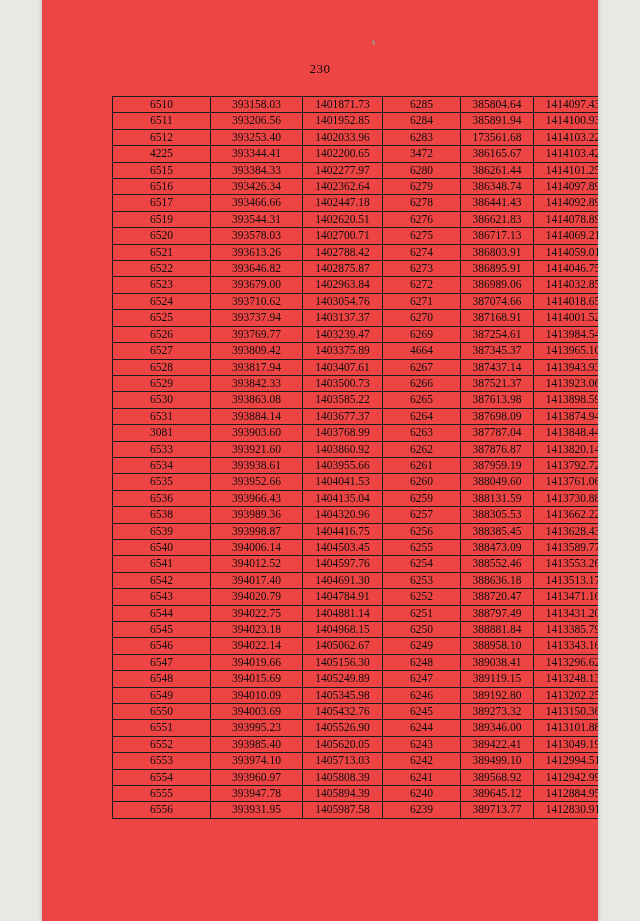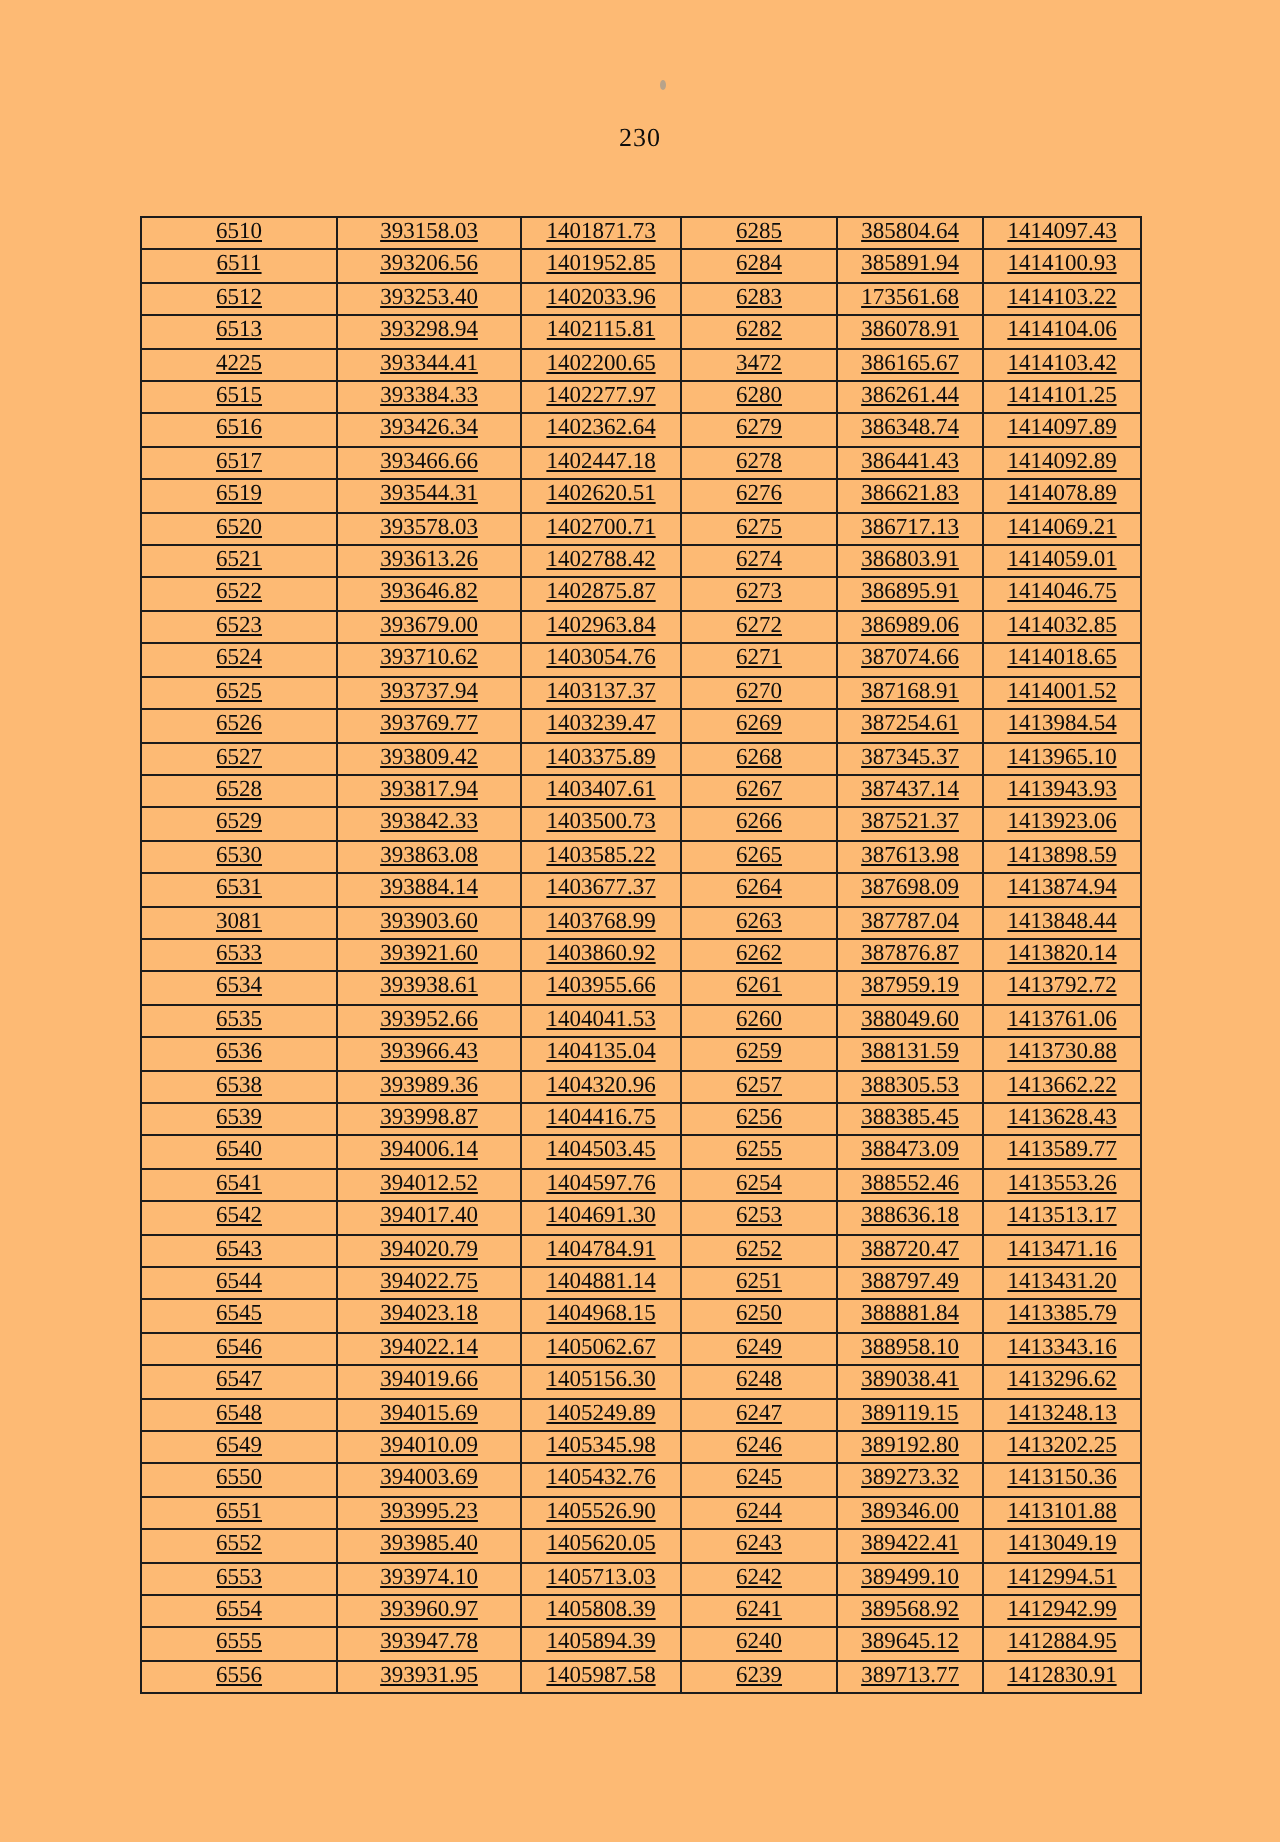--- a/index.html
+++ b/index.html
@@ -2,24 +2,24 @@
 <html><head>
 <meta charset="utf-8">
 <style>
   html, body {
     margin: 0;
     padding: 0;
     background: #e8e8e4;
   }
   .page {
     position: relative;
-    width: 640px;
+    width: 556px;
     height: 921px;
     margin: 0 auto;
-    background: #fdba74;
+    background: #ef4444;
     font-family: "Liberation Serif", serif;
     color: #0c0c0c;
     overflow: hidden;
     box-shadow: 0 0 4px rgba(0,0,0,0.25);
   }
   .scan-speck {
     position: absolute;
     top: 40px;
     left: 330px;
     width: 3px;
@@ -32,26 +32,25 @@
     position: absolute;
     top: 61px;
     left: 0;
     right: 0;
     text-align: center;
     font-size: 13px;
     letter-spacing: 0.5px;
   }
   table.coords-table {
     position: absolute;
-    top: 108px;
+    top: 96px;
     left: 70px;
     width: 500px;
     border-collapse: collapse;
     table-layout: fixed;
-    text-decoration: underline;
   }
   table.coords-table td {
     border: 1px solid #1c1c1c;
     font-size: 11.5px;
     line-height: 15.4px;
     height: 15.4px;
     text-align: center;
     vertical-align: middle;
     padding: 0;
     white-space: nowrap;
@@ -99,28 +98,20 @@
         </tr>
         <tr>
           <td>6512</td>
           <td>393253.40</td>
           <td>1402033.96</td>
           <td>6283</td>
           <td>173561.68</td>
           <td>1414103.22</td>
         </tr>
         <tr>
-          <td>6513</td>
-          <td>393298.94</td>
-          <td>1402115.81</td>
-          <td>6282</td>
-          <td>386078.91</td>
-          <td>1414104.06</td>
-        </tr>
-        <tr>
           <td>4225</td>
           <td>393344.41</td>
           <td>1402200.65</td>
           <td>3472</td>
           <td>386165.67</td>
           <td>1414103.42</td>
         </tr>
         <tr>
           <td>6515</td>
           <td>393384.33</td>
@@ -206,21 +197,21 @@
           <td>393769.77</td>
           <td>1403239.47</td>
           <td>6269</td>
           <td>387254.61</td>
           <td>1413984.54</td>
         </tr>
         <tr>
           <td>6527</td>
           <td>393809.42</td>
           <td>1403375.89</td>
-          <td>6268</td>
+          <td>4664</td>
           <td>387345.37</td>
           <td>1413965.10</td>
         </tr>
         <tr>
           <td>6528</td>
           <td>393817.94</td>
           <td>1403407.61</td>
           <td>6267</td>
           <td>387437.14</td>
           <td>1413943.93</td>

